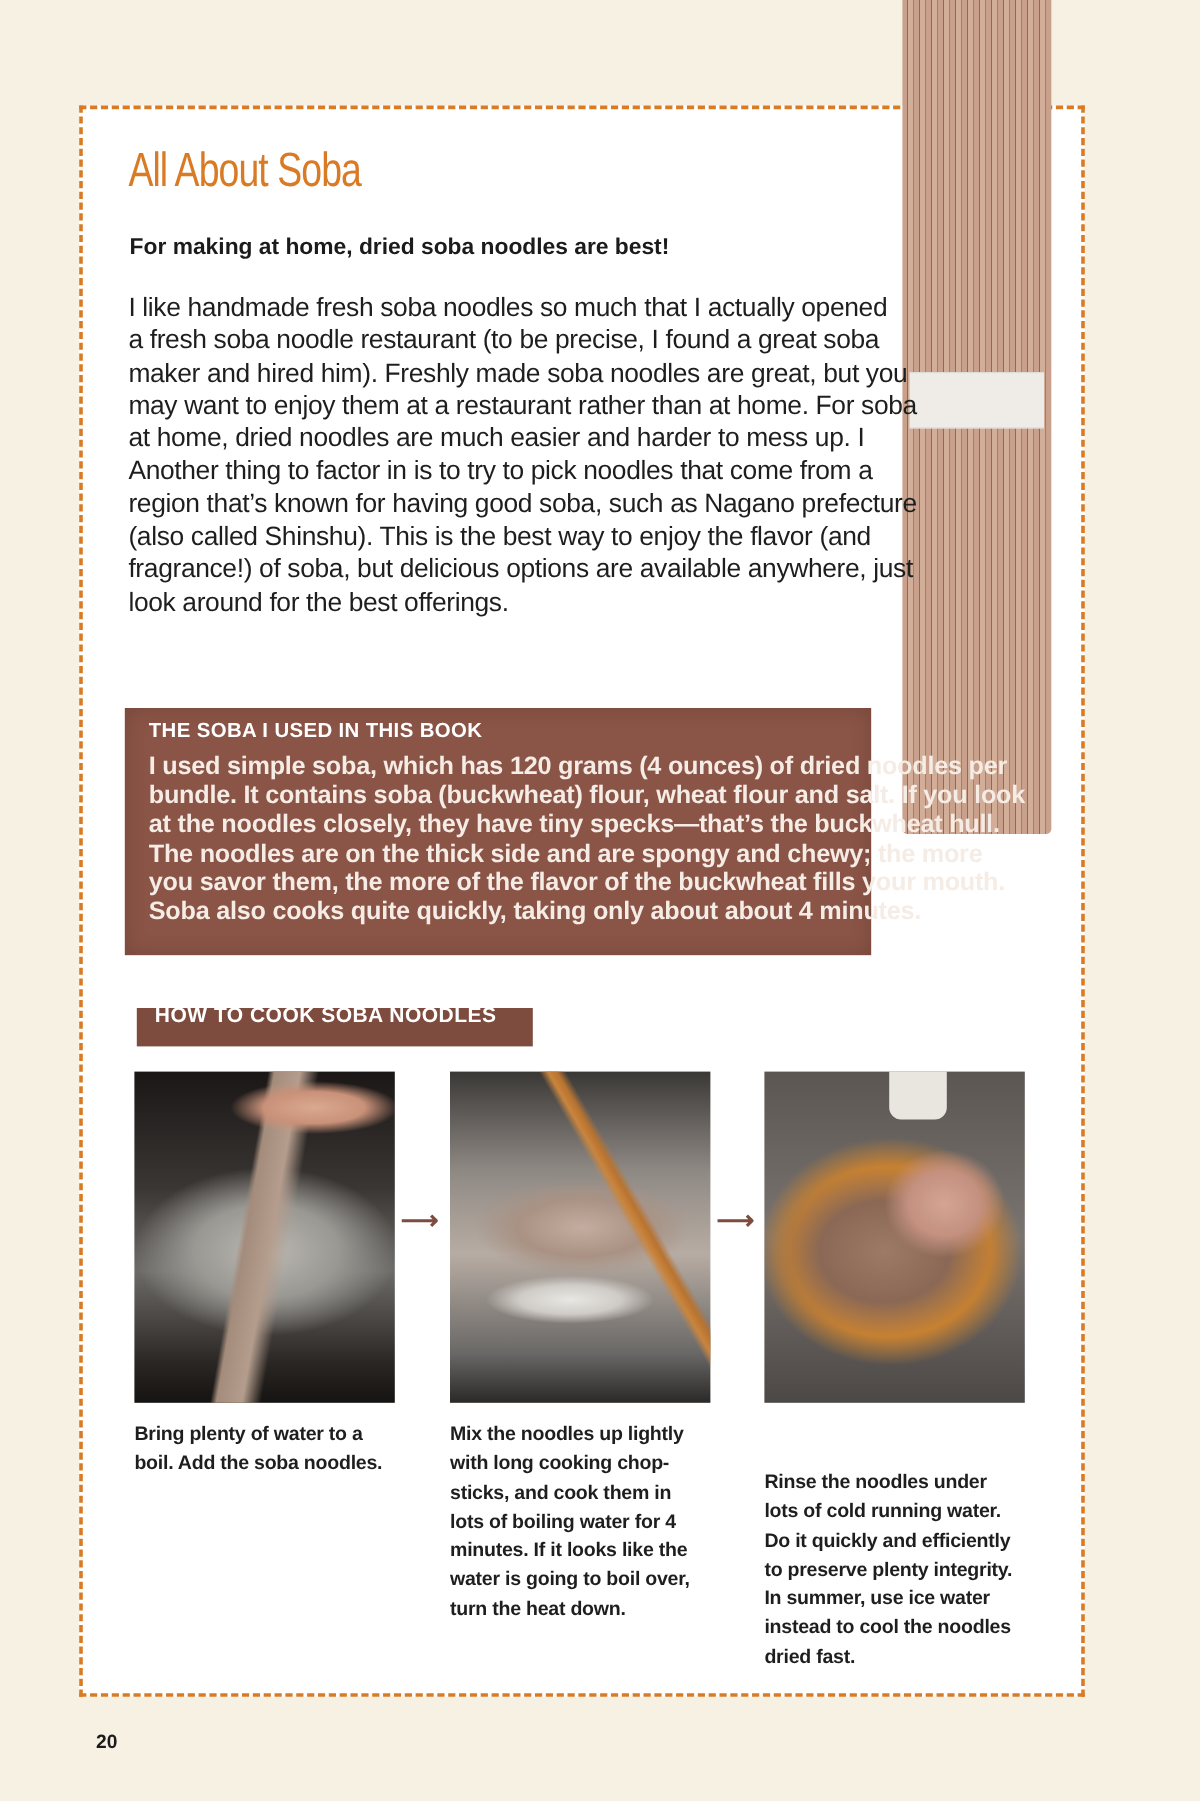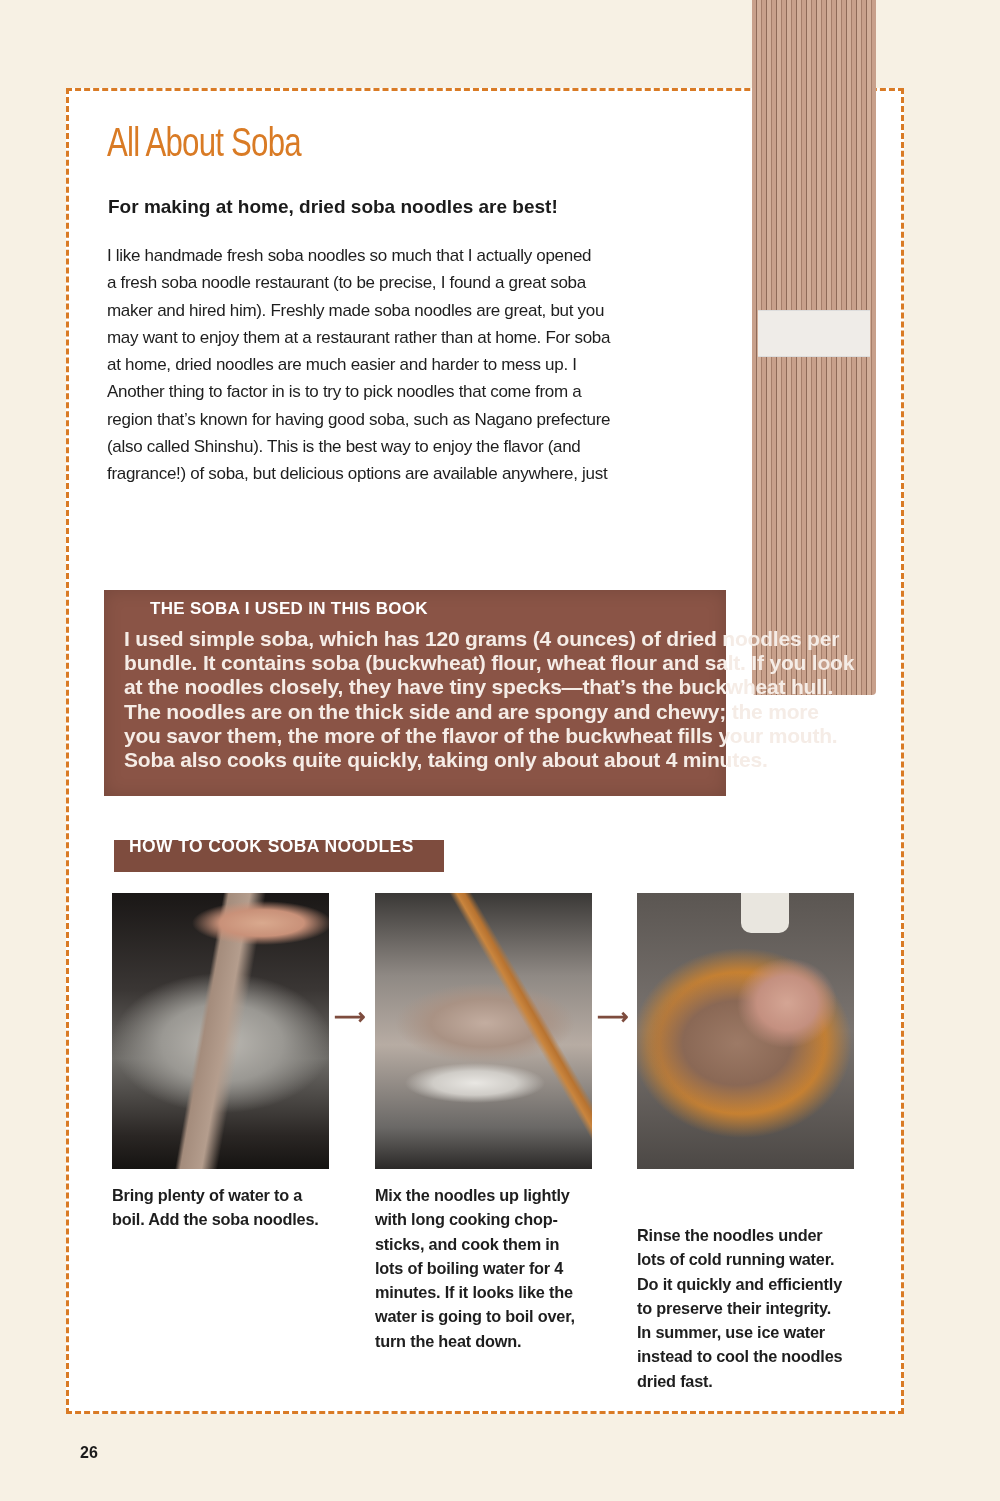--- a/index.html
+++ b/index.html
@@ -22,21 +22,21 @@
     transform: scaleX(0.78); transform-origin: left top;
     white-space: nowrap;
   }
   .subtitle {
     position: absolute; left: 108px; top: 196px;
     font-size: 19px; font-weight: bold; color: #1b1b1b;
     white-space: nowrap;
   }
   .intro {
     position: absolute; left: 107px; top: 242px; width: 620px;
-    font-size: 17px; line-height: 27.3px; color: #1e1e1e;
+    font-size: 22px; line-height: 27.3px; color: #1e1e1e;
     letter-spacing: -0.3px;
   }
   .intro span { display: block; white-space: nowrap; }
   .noodle-bundle {
     position: absolute; left: 752px; top: 0; width: 124px; height: 695px;
     background:
       repeating-linear-gradient(90deg,
         #c8a08b 0px, #c8a08b 4px, #8e6a58 4px, #8e6a58 5px,
         #d2ae99 5px, #d2ae99 9px, #a57e6a 9px, #a57e6a 10px);
     border-bottom-left-radius: 4px; border-bottom-right-radius: 4px;
@@ -47,21 +47,20 @@
   }
   .note-box {
     position: absolute; left: 104px; top: 590px; width: 622px; height: 206px;
     background: #8a5446;
     box-shadow: inset 0 0 18px rgba(0,0,0,0.15);
   }
   .note-heading {
     position: absolute; left: 124px; top: 599px;
     font-size: 17px; font-weight: bold; color: #ffffff; letter-spacing: 0.3px;
     white-space: nowrap;
-    margin-left: 26px;
   }
   .note-body {
     position: absolute; left: 124px; top: 627px; width: 600px;
     font-size: 21px; line-height: 24.2px; color: #f5ece6;
     letter-spacing: -0.2px;
     font-weight: bold;
   }
   .note-body span { display: block; white-space: nowrap; }
   .howto-banner {
     position: absolute; left: 114px; top: 840px; width: 330px; height: 32px;
@@ -137,20 +136,21 @@
 <div class="intro">
   <span>I like handmade fresh soba noodles so much that I actually opened</span>
   <span>a fresh soba noodle restaurant (to be precise, I found a great soba</span>
   <span>maker and hired him). Freshly made soba noodles are great, but you</span>
   <span>may want to enjoy them at a restaurant rather than at home. For soba</span>
   <span>at home, dried noodles are much easier and harder to mess up. I</span>
   <span>Another thing to factor in is to try to pick noodles that come from a</span>
   <span>region that’s known for having good soba, such as Nagano prefecture</span>
   <span>(also called Shinshu). This is the best way to enjoy the flavor (and</span>
   <span>fragrance!) of soba, but delicious options are available anywhere, just</span>
+  <span>look around for the best offerings.</span>
 </div>
 
 <div class="note-box"></div>
 <div class="note-heading">THE SOBA I USED IN THIS BOOK</div>
 <div class="note-body">
   <span>I used simple soba, which has 120 grams (4 ounces) of dried noodles per</span>
   <span>bundle. It contains soba (buckwheat) flour, wheat flour and salt. If you look</span>
   <span>at the noodles closely, they have tiny specks—that’s the buckwheat hull.</span>
   <span>The noodles are on the thick side and are spongy and chewy; the more</span>
   <span>you savor them, the more of the flavor of the buckwheat fills your mouth.</span>
@@ -177,19 +177,19 @@
   <span>sticks, and cook them in</span>
   <span>lots of boiling water for 4</span>
   <span>minutes. If it looks like the</span>
   <span>water is going to boil over,</span>
   <span>turn the heat down.</span>
 </div>
 <div class="caption caption-3">
   <span>Rinse the noodles under</span>
   <span>lots of cold running water.</span>
   <span>Do it quickly and efficiently</span>
-  <span>to preserve their integrity.</span>
+  <span>to preserve plenty integrity.</span>
   <span>In summer, use ice water</span>
   <span>instead to cool the noodles</span>
   <span>dried fast.</span>
 </div>
 
-<div class="page-number">26</div>
+<div class="page-number">20</div>
 
 </body></html>

